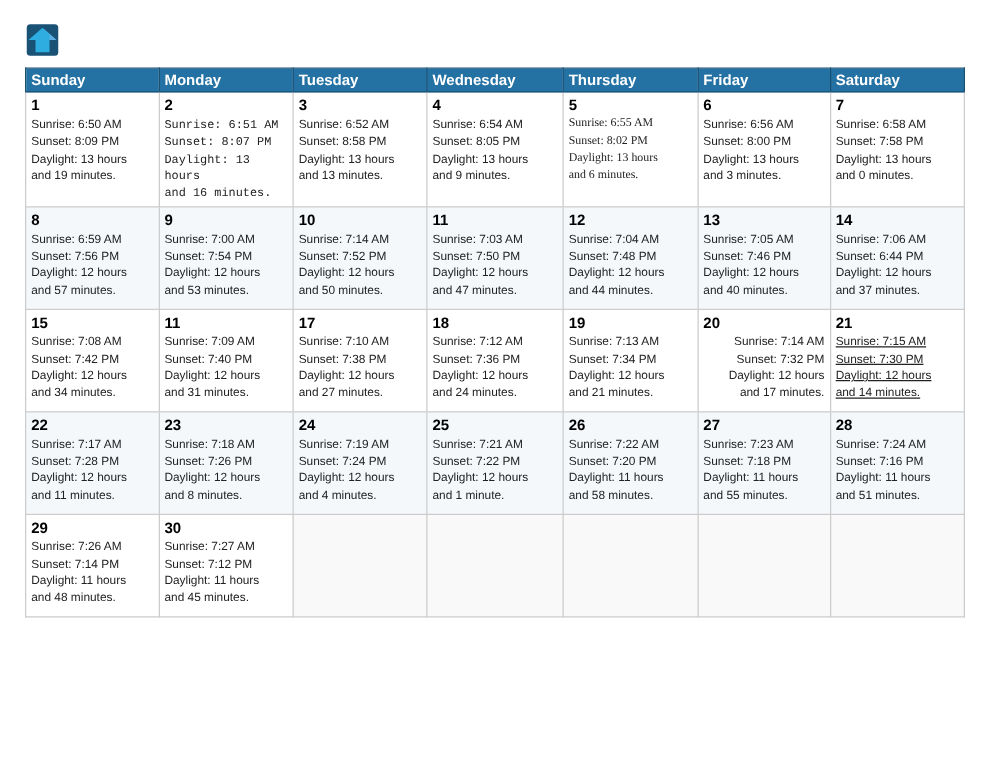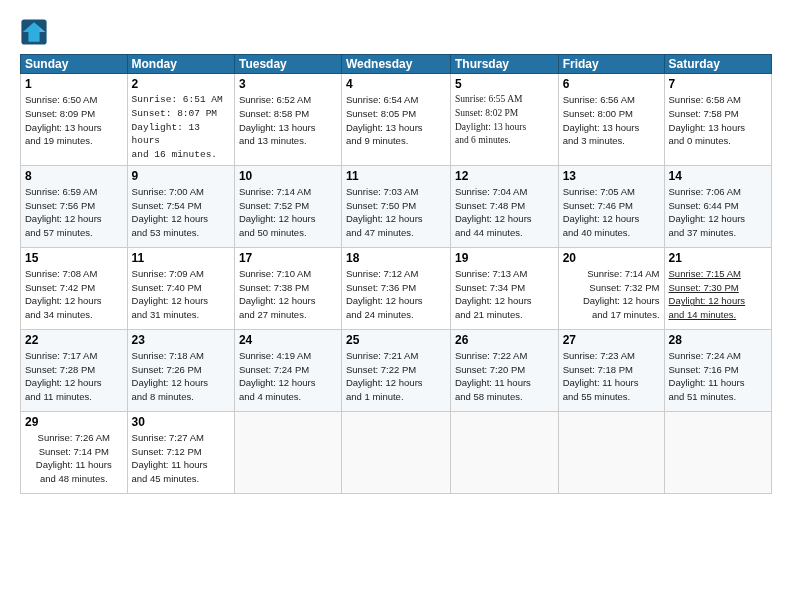--- a/index.html
+++ b/index.html
@@ -288,21 +288,21 @@
           </td>
           <td>
             <span class="day-num">23</span>
             <div class="day-info" style="white-space: pre-line;">Sunrise: 7:18 AM
 Sunset: 7:26 PM
 Daylight: 12 hours
 and 8 minutes.</div>
           </td>
           <td>
             <span class="day-num">24</span>
-            <div class="day-info" style="white-space: pre-line;">Sunrise: 4:19 AM
+            <div class="day-info" style="white-space: pre-line;">Sunrise: 7:19 AM
 Sunset: 7:24 PM
 Daylight: 12 hours
 and 4 minutes.</div>
           </td>
           <td>
             <span class="day-num">25</span>
             <div class="day-info" style="white-space: pre-line;">Sunrise: 7:21 AM
 Sunset: 7:22 PM
 Daylight: 12 hours
 and 1 minute.</div>
@@ -325,21 +325,21 @@
             <span class="day-num">28</span>
             <div class="day-info" style="white-space: pre-line;">Sunrise: 7:24 AM
 Sunset: 7:16 PM
 Daylight: 11 hours
 and 51 minutes.</div>
           </td>
         </tr>
         <tr>
           <td>
             <span class="day-num">29</span>
-            <div class="day-info" style="white-space: pre-line; text-align: center;">Sunrise: 7:26 AM
+            <div class="day-info" style="white-space: pre-line;">Sunrise: 7:26 AM
 Sunset: 7:14 PM
 Daylight: 11 hours
 and 48 minutes.</div>
           </td>
           <td>
             <span class="day-num">30</span>
             <div class="day-info" style="white-space: pre-line;">Sunrise: 7:27 AM
 Sunset: 7:12 PM
 Daylight: 11 hours
 and 45 minutes.</div>

